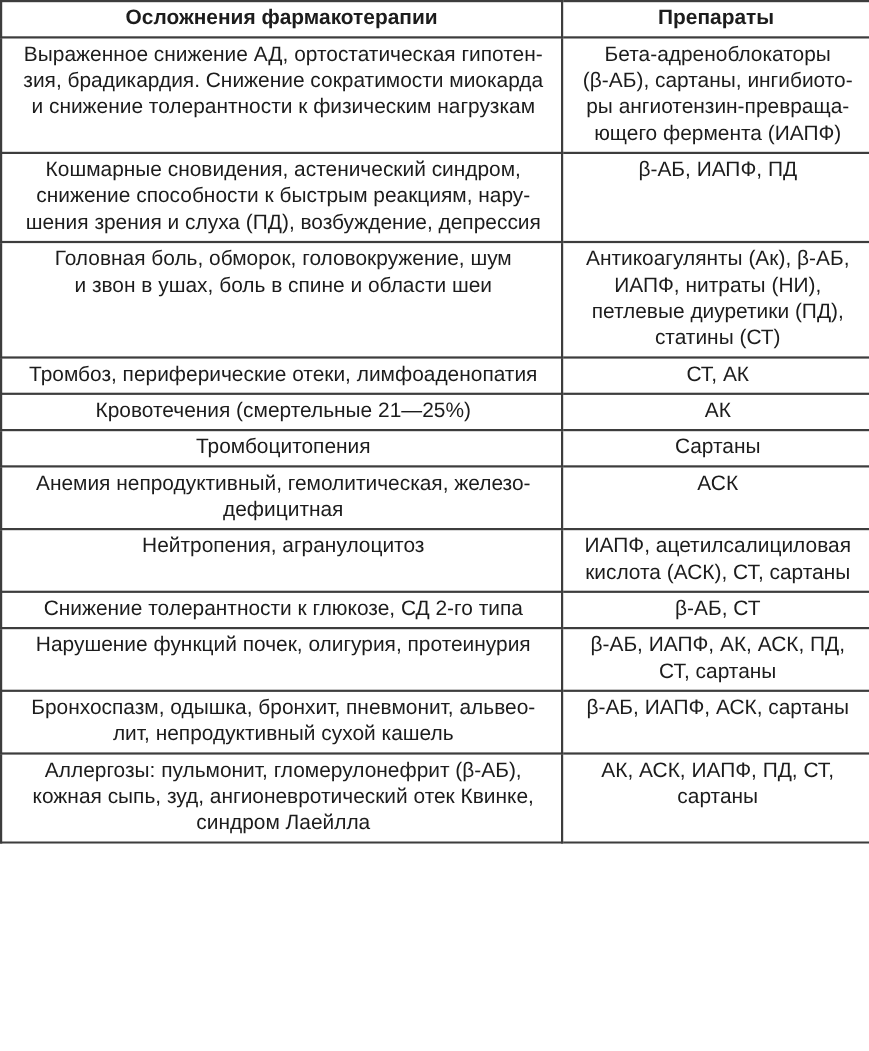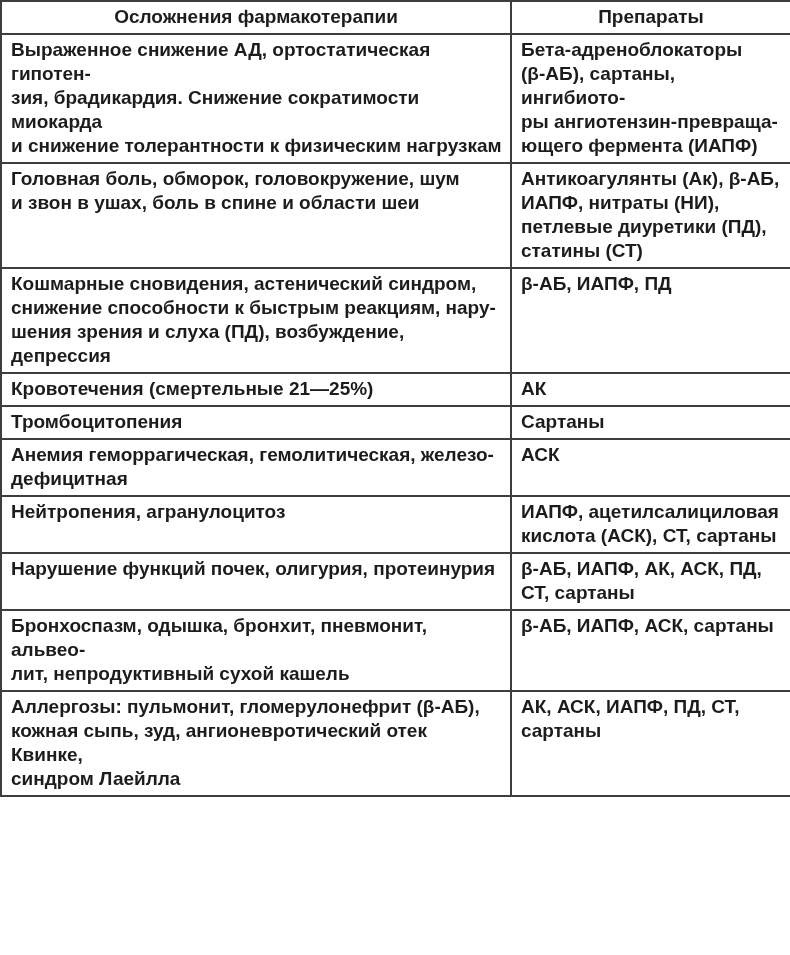--- a/index.html
+++ b/index.html
@@ -26,22 +26,22 @@
     vertical-align: top;
     white-space: pre-line;
     overflow: hidden;
   }
   table.doc-table th {
     font-weight: bold;
     text-align: center;
     padding: 3px 6px 4px 6px;
   }
   table.doc-table td {
-    font-weight: bold;
-    text-align: left;
+    font-weight: normal;
+    text-align: center;
     padding: 3px 6px 4px 9px;
   }
 </style>
 </head>
 <body>
 
 <table class="doc-table">
   <colgroup>
     <col style="width: 510px;">
     <col style="width: 280px;">
@@ -56,50 +56,58 @@
     <tr>
       <td>Выраженное снижение АД, ортостатическая гипотен-
 зия, брадикардия. Снижение сократимости миокарда
 и снижение толерантности к физическим нагрузкам</td>
       <td>Бета-адреноблокаторы
 (β-АБ), сартаны, ингибиото-
 ры ангиотензин-превраща-
 ющего фермента (ИАПФ)</td>
     </tr>
     <tr>
+      <td>Кошмарные сновидения, астенический синдром,
+снижение способности к быстрым реакциям, нару-
+шения зрения и слуха (ПД), возбуждение, депрессия</td>
+      <td>β-АБ, ИАПФ, ПД</td>
+    </tr>
+    <tr>
       <td>Головная боль, обморок, головокружение, шум
 и звон в ушах, боль в спине и области шеи</td>
       <td>Антикоагулянты (Ак), β-АБ,
 ИАПФ, нитраты (НИ),
 петлевые диуретики (ПД),
 статины (СТ)</td>
     </tr>
     <tr>
-      <td>Кошмарные сновидения, астенический синдром,
-снижение способности к быстрым реакциям, нару-
-шения зрения и слуха (ПД), возбуждение, депрессия</td>
-      <td>β-АБ, ИАПФ, ПД</td>
+      <td>Тромбоз, периферические отеки, лимфоаденопатия</td>
+      <td>СТ, АК</td>
     </tr>
     <tr>
       <td>Кровотечения (смертельные 21—25%)</td>
       <td>АК</td>
     </tr>
     <tr>
       <td>Тромбоцитопения</td>
       <td>Сартаны</td>
     </tr>
     <tr>
-      <td>Анемия геморрагическая, гемолитическая, железо-
+      <td>Анемия непродуктивный, гемолитическая, железо-
 дефицитная</td>
       <td>АСК</td>
     </tr>
     <tr>
       <td>Нейтропения, агранулоцитоз</td>
       <td>ИАПФ, ацетилсалициловая
 кислота (АСК), СТ, сартаны</td>
+    </tr>
+    <tr>
+      <td>Снижение толерантности к глюкозе, СД 2-го типа</td>
+      <td>β-АБ, СТ</td>
     </tr>
     <tr>
       <td>Нарушение функций почек, олигурия, протеинурия</td>
       <td>β-АБ, ИАПФ, АК, АСК, ПД,
 СТ, сартаны</td>
     </tr>
     <tr>
       <td>Бронхоспазм, одышка, бронхит, пневмонит, альвео-
 лит, непродуктивный сухой кашель</td>
       <td>β-АБ, ИАПФ, АСК, сартаны</td>

